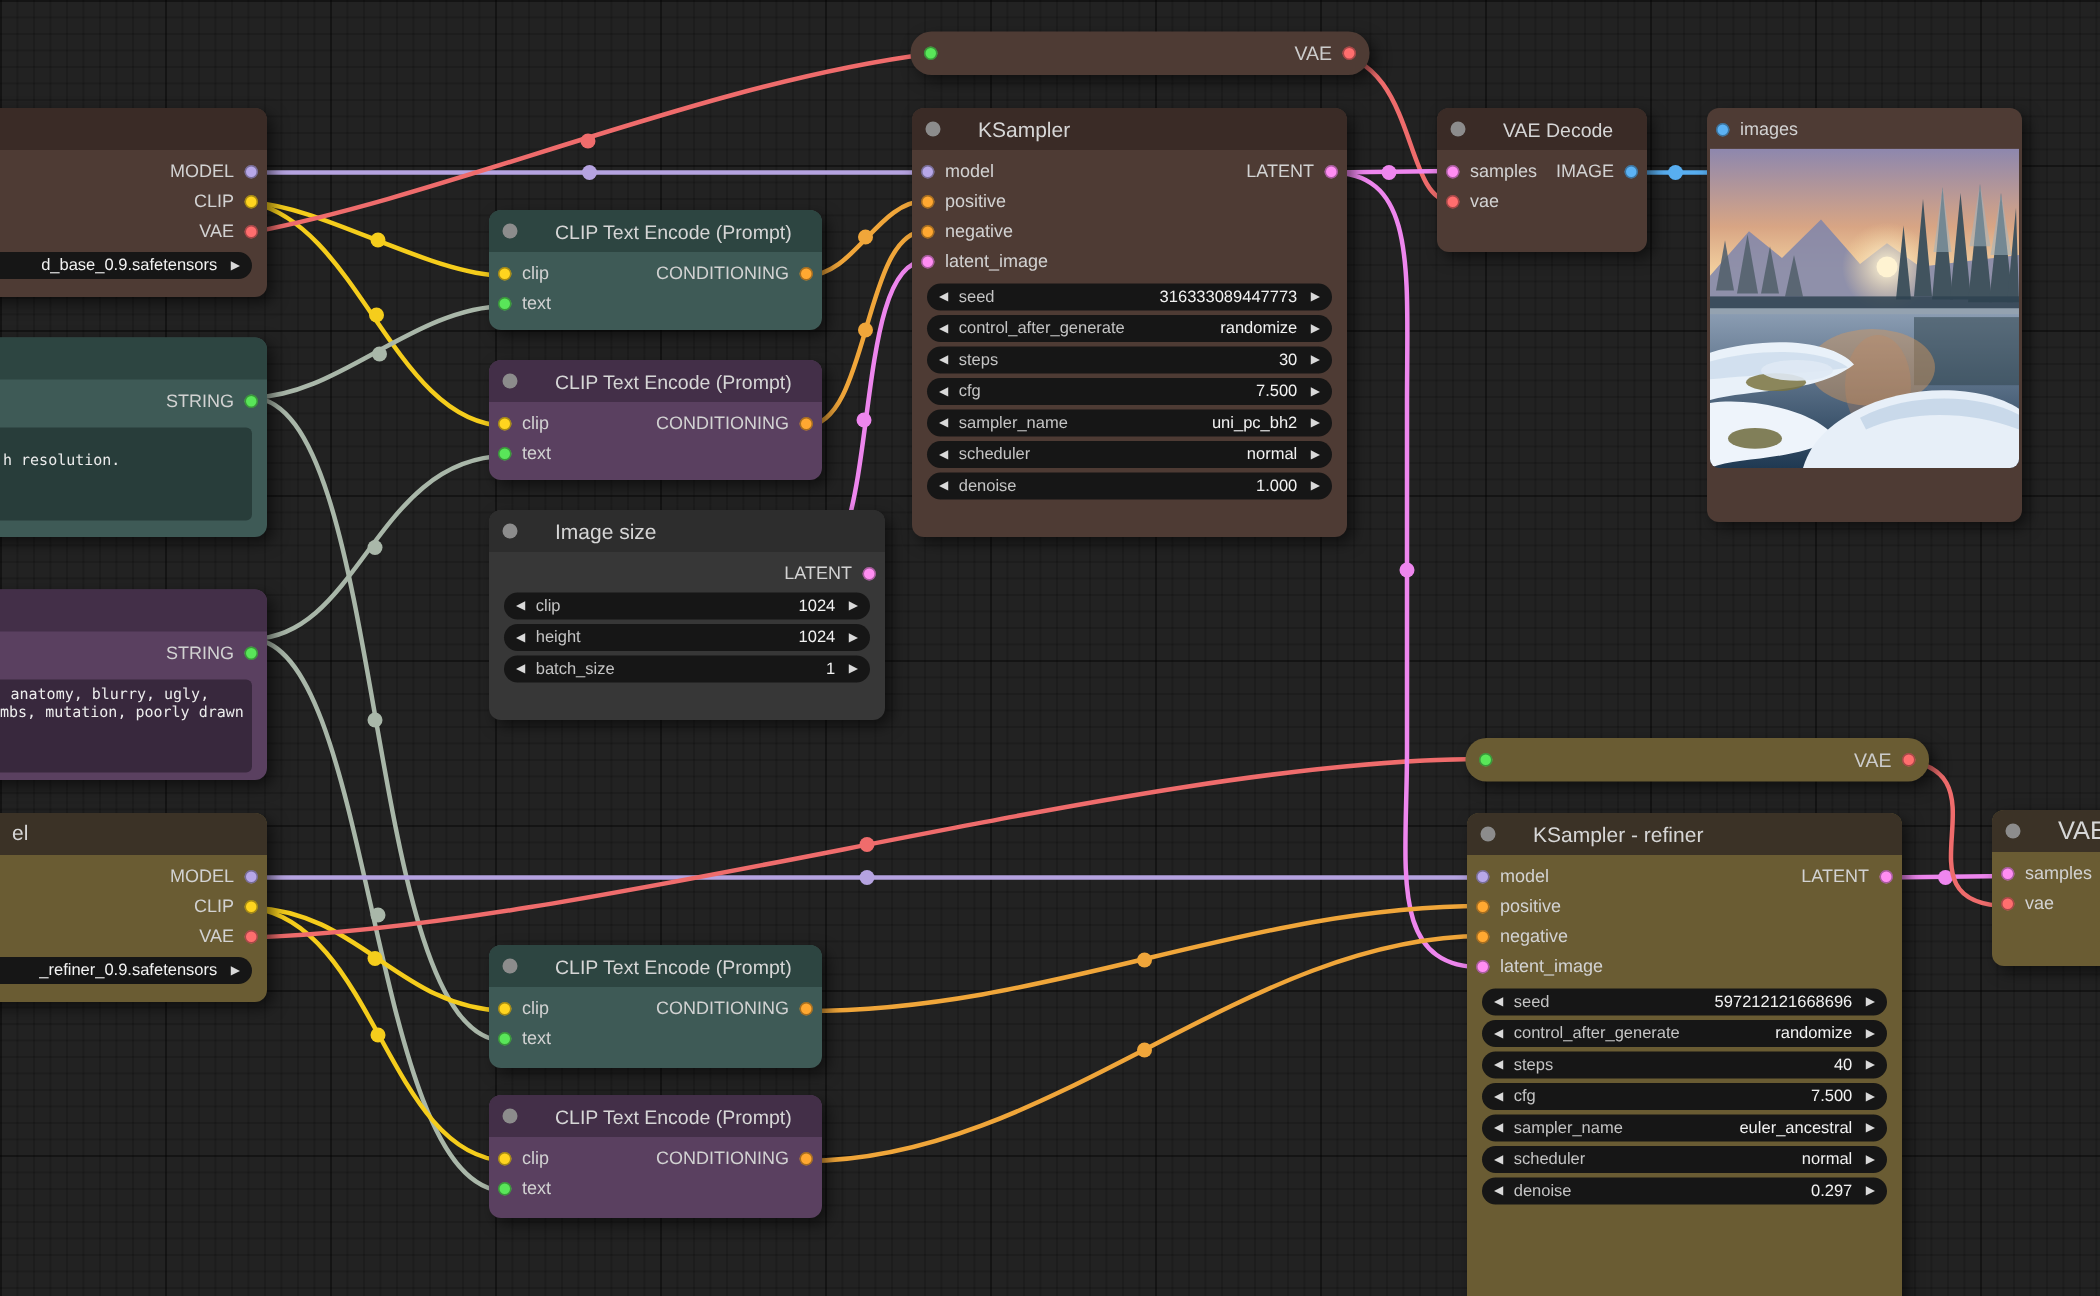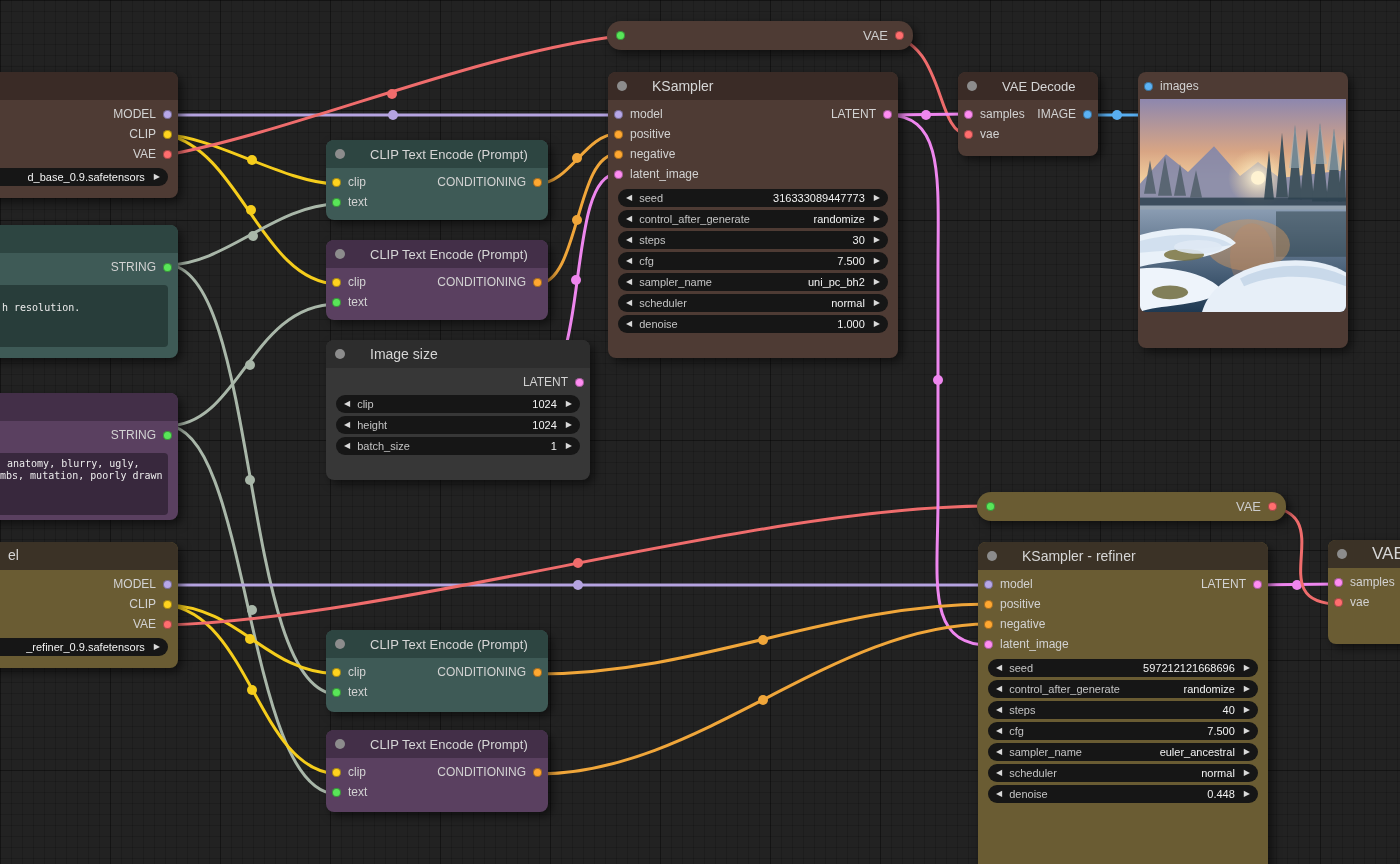--- a/index.html
+++ b/index.html
@@ -448,21 +448,21 @@
         </div>
       <div class="widget">
           <span class="arr arr-l"></span>
           <span class="wlabel">denoise</span>
           <span class="wvalue">1.000</span>
           <span class="arr arr-r"></span>
         </div>
     </div>
   </div>
 
-  <div class="node n-brown" style="left:958px;top:72px;width:140px;height:84px;">
+  <div class="node n-brown" style="left:958px;top:72px;width:140px;height:96px;">
     <div class="hdr">
         <span class="cdot"></span>
         <span style="font-size:13px;">VAE Decode</span>
       </div>
     <div class="ports">
       <div class="prow">
           <span class="port">
             <span class="pdot d-latent"></span>
             <span>samples</span>
           </span>
@@ -621,21 +621,21 @@
         </div>
       <div class="widget">
           <span class="arr arr-l"></span>
           <span class="wlabel">scheduler</span>
           <span class="wvalue">normal</span>
           <span class="arr arr-r"></span>
         </div>
       <div class="widget">
           <span class="arr arr-l"></span>
           <span class="wlabel">denoise</span>
-          <span class="wvalue">0.448</span>
+          <span class="wvalue">0.297</span>
           <span class="arr arr-r"></span>
         </div>
     </div>
   </div>
 
   <div class="node n-olive" style="left:1328px;top:540px;width:140px;height:104px;">
     <div class="hdr">
         <span class="cdot"></span>
         <span style="font-size:17px;">VAE De</span>
       </div>

